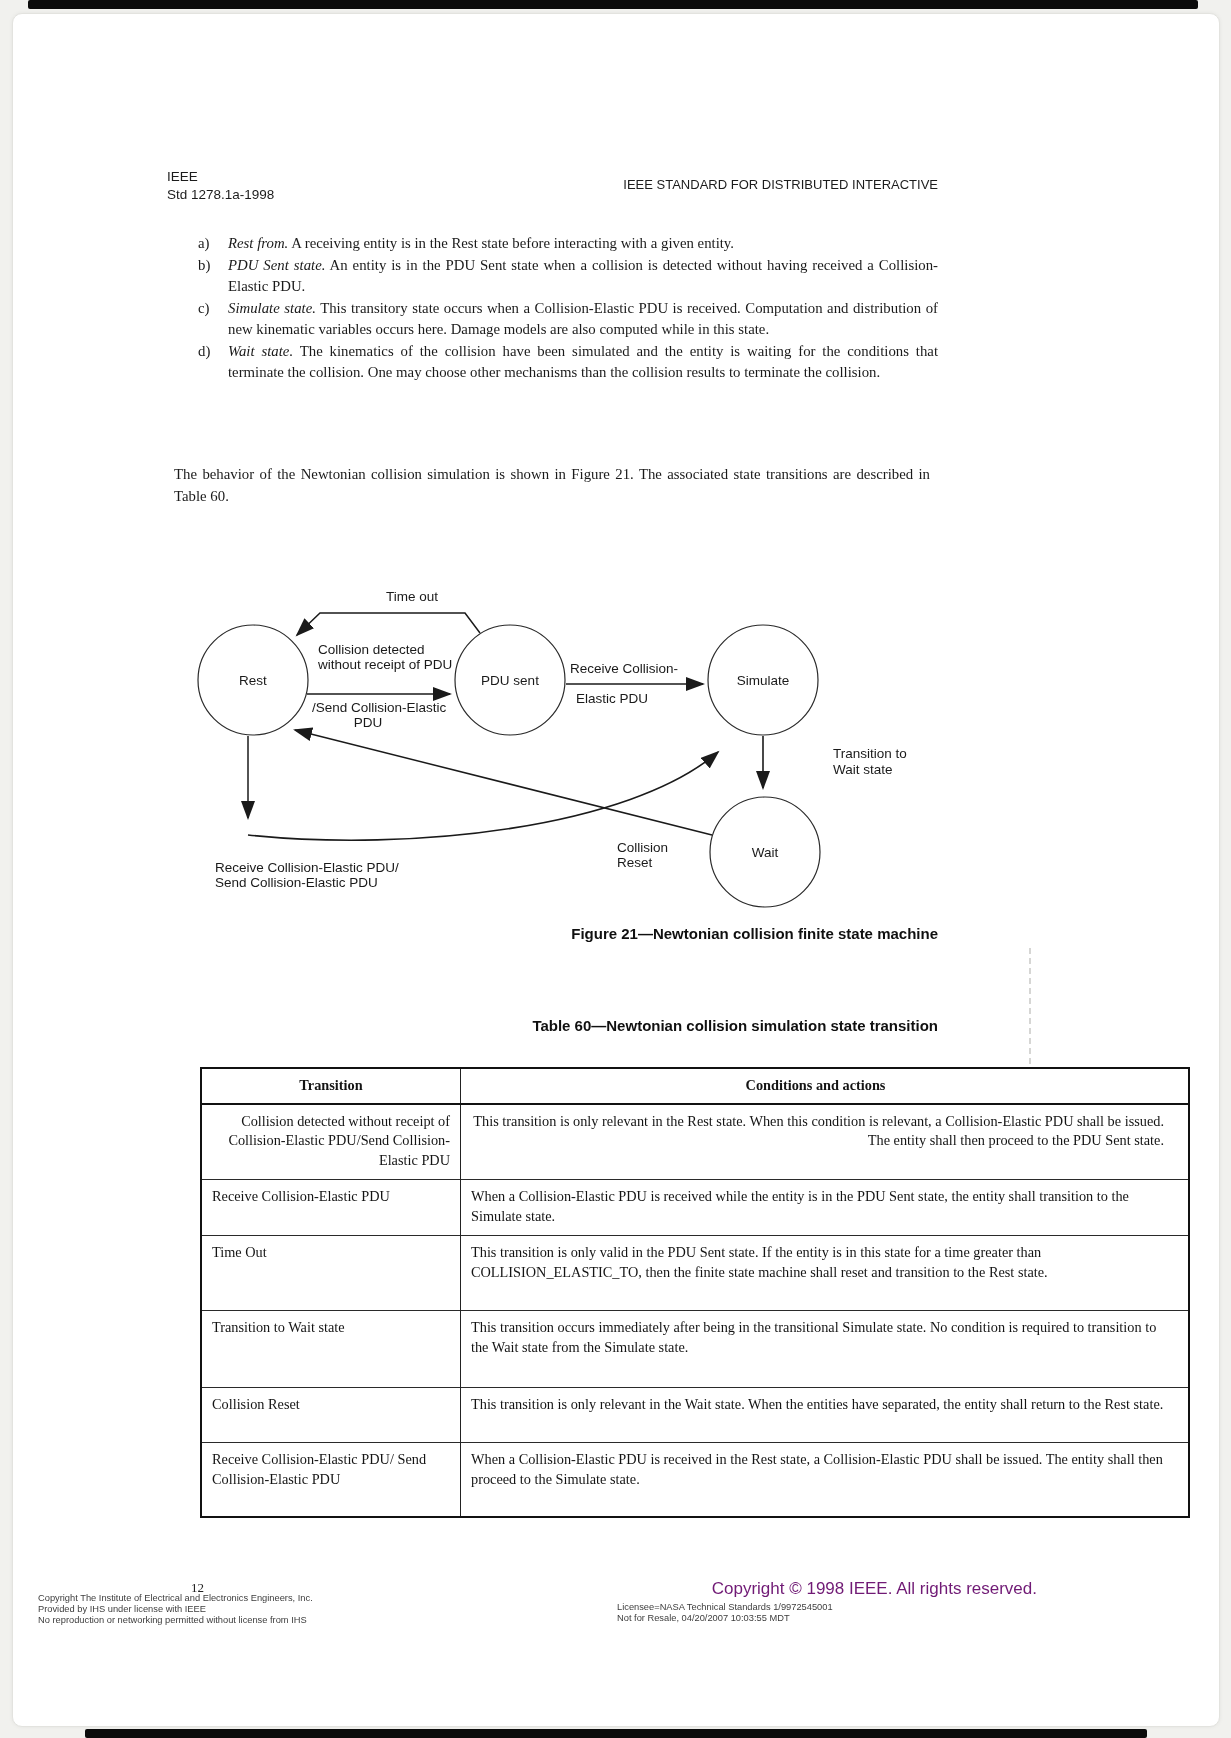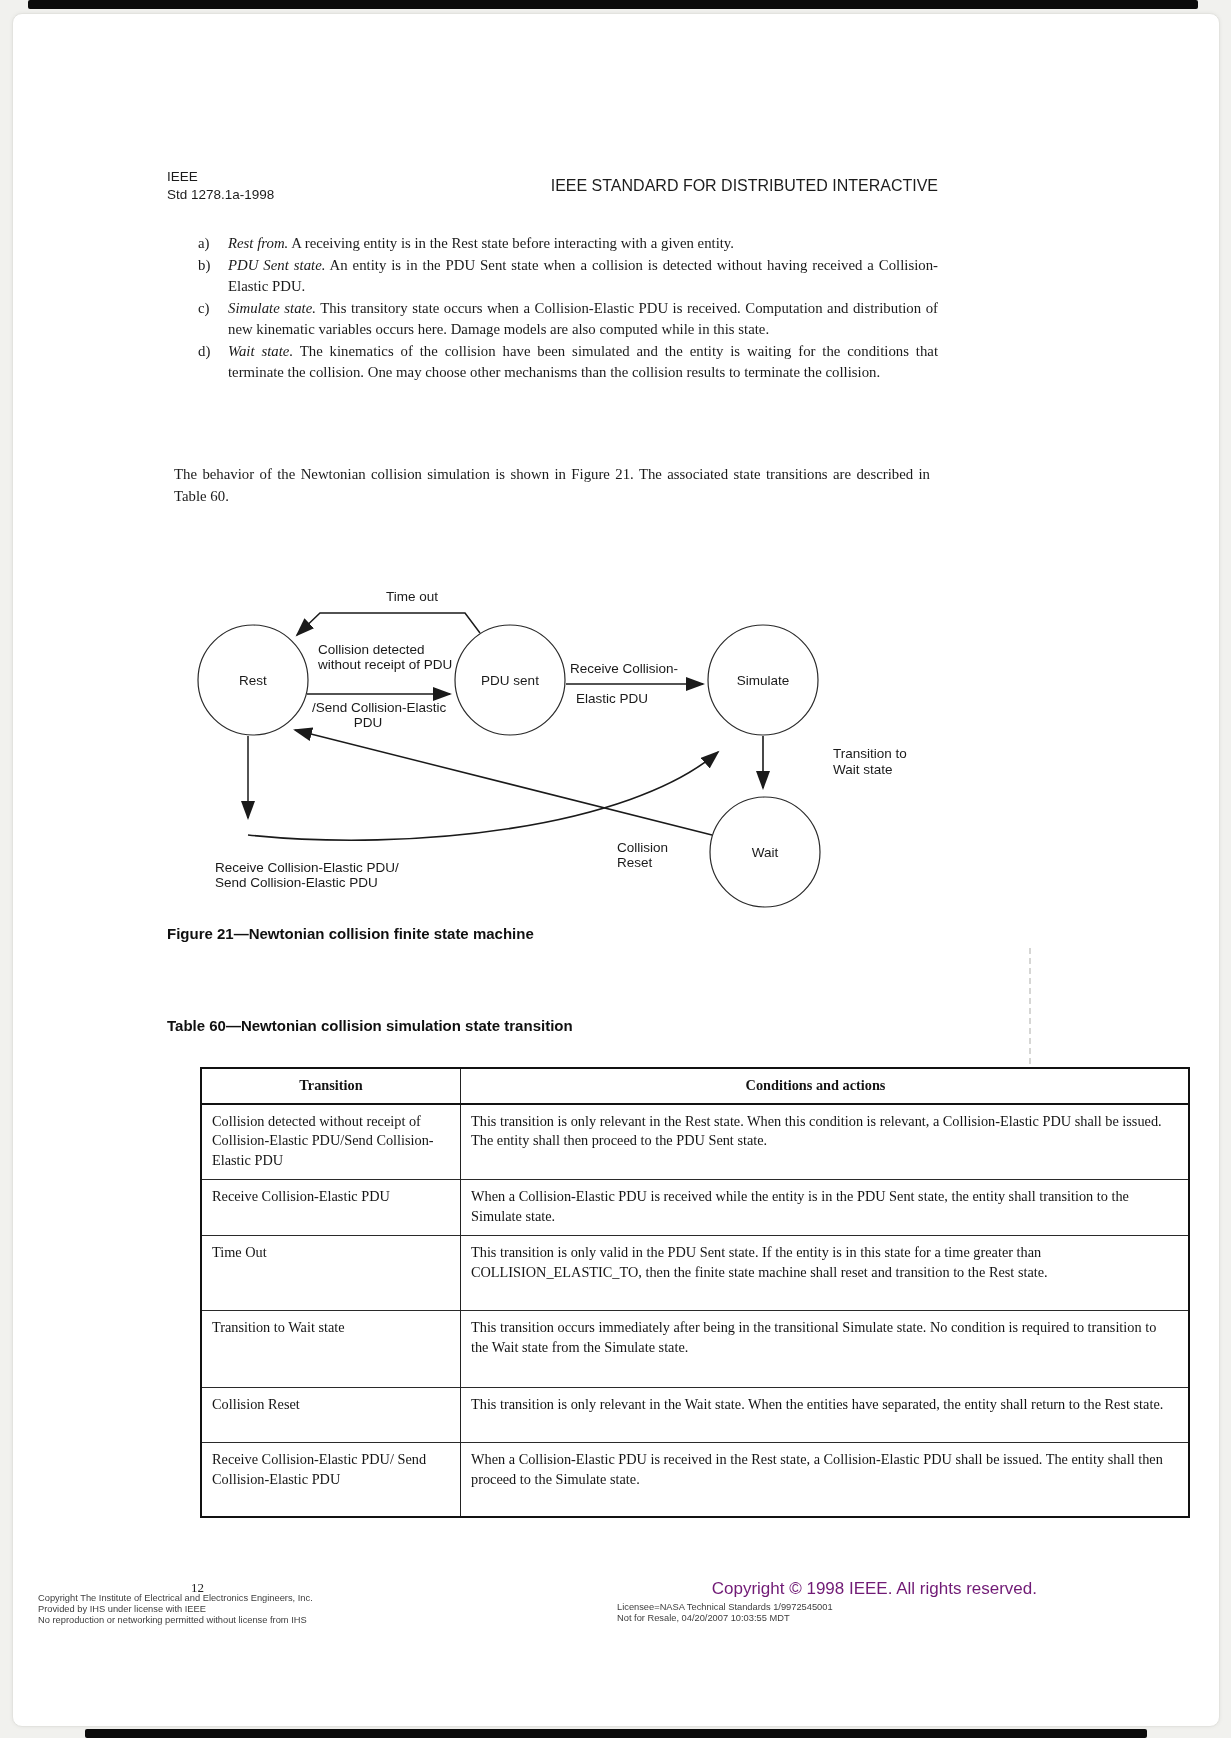--- a/index.html
+++ b/index.html
@@ -17,35 +17,35 @@
   }
   .bar-top{position:absolute;top:0;left:28px;width:1170px;height:9px;background:#0b0b0b;border-radius:2px;}
   .bar-bottom{position:absolute;top:1729px;left:85px;width:1062px;height:9px;background:#0b0b0b;border-radius:2px;}
 
   .hdr-left{
     position:absolute;left:167px;top:168px;
     font-family:"Liberation Sans", sans-serif;font-size:13.5px;line-height:17.5px;color:#1c1c1c;
   }
   .hdr-right{
     position:absolute;left:338px;top:177px;width:600px;text-align:right;
-    font-family:"Liberation Sans", sans-serif;font-size:16px;color:#1c1c1c;
+    font-family:"Liberation Sans", sans-serif;font-size:13px;color:#1c1c1c;
   }
 
   .list{position:absolute;left:198px;top:233px;width:740px;font-size:14.8px;line-height:21.5px;}
   .li{position:relative;padding-left:30px;text-align:justify;}
   .li .lab{position:absolute;left:0;top:0;}
   .it{font-style:italic;}
 
   .para{position:absolute;left:174px;top:464px;width:756px;font-size:14.8px;line-height:21.5px;text-align:justify;}
 
   .figwrap{position:absolute;left:170px;top:575px;width:790px;height:345px;}
   .figwrap svg{display:block;}
   .figtext{font-family:"Liberation Sans", sans-serif;font-size:13.5px;fill:#1a1a1a;}
   .caption{
-    position:absolute;left:167px;width:771px;text-align:left;
+    position:absolute;left:167px;width:771px;text-align:right;
     font-family:"Liberation Sans", sans-serif;font-weight:700;font-size:15px;color:#101010;
   }
   .cap-fig{top:925px;}
   .cap-tab{top:1017px;}
 
   table.std{
     position:absolute;left:200px;top:1067px;width:990px;
     border-collapse:collapse;background:#fff;
     font-size:14.3px;line-height:19.5px;color:#141414;
   }
@@ -155,21 +155,21 @@
 <div class="ihs-mark"></div>
 
 <table class="std">
   <thead>
     <tr>
       <td class="c1">Transition</td>
       <td class="c2">Conditions and actions</td>
     </tr>
   </thead>
   <tbody>
-    <tr style="height:76px;">
+    <tr style="height:76px;text-align:right;">
       <td class="c1">Collision detected without receipt of Collision-Elastic PDU/Send Collision-Elastic PDU</td>
       <td class="c2">This transition is only relevant in the Rest state. When this condition is relevant, a Collision-Elastic PDU shall be issued. The entity shall then proceed to the PDU Sent state.</td>
     </tr>
     <tr style="height:55px;">
       <td class="c1">Receive Collision-Elastic PDU</td>
       <td class="c2">When a Collision-Elastic PDU is received while the entity is in the PDU Sent state, the entity shall transition to the Simulate state.</td>
     </tr>
     <tr style="height:75px;">
       <td class="c1">Time Out</td>
       <td class="c2">This transition is only valid in the PDU Sent state. If the entity is in this state for a time greater than COLLISION_ELASTIC_TO, then the finite state machine shall reset and transition to the Rest state.</td>

